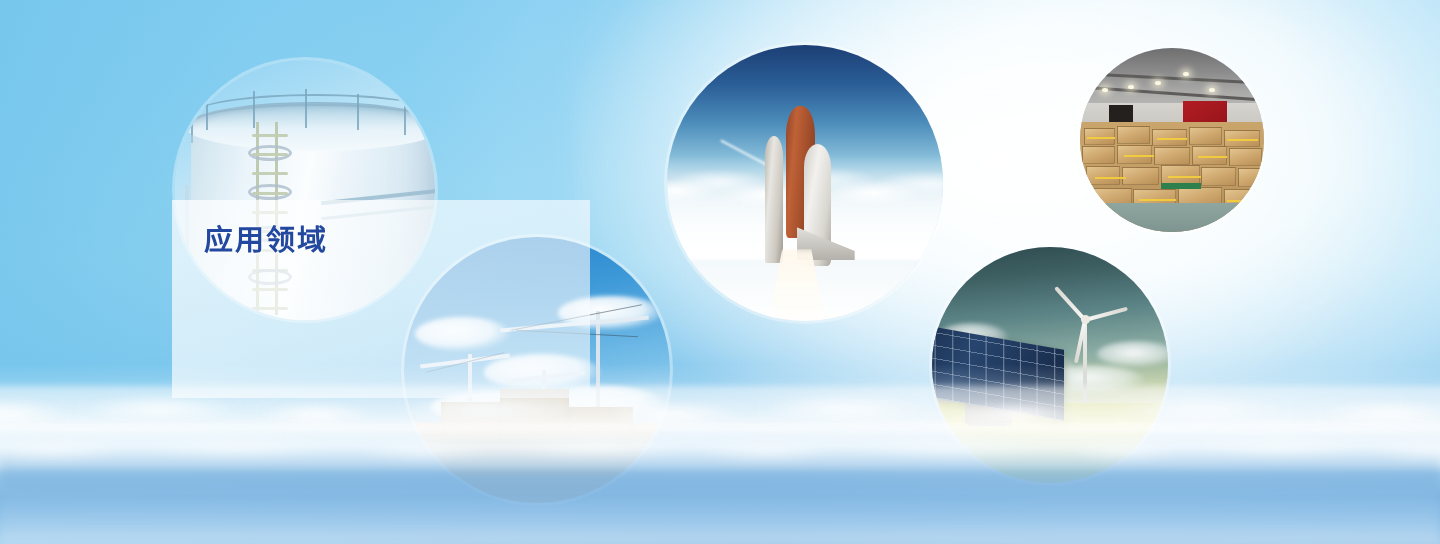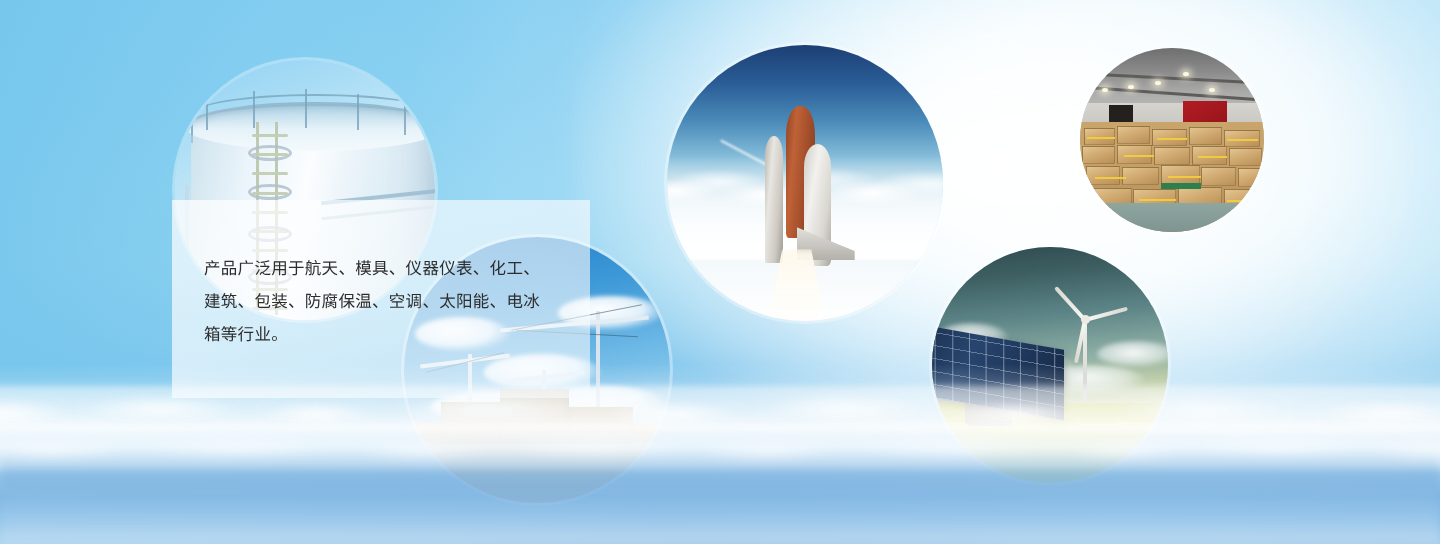--- a/index.html
+++ b/index.html
@@ -508,16 +508,16 @@
       </div>
     </div>
   </div>
 
   <div class="cloud-bank"></div>
   <div class="cloud-ridge r1"></div>
   <div class="cloud-ridge r2"></div>
   <div class="cloud-haze"></div>
 
   <div class="text-panel">
-    <div class="panel-body">产品广泛用于航天、模具、仪器仪表、化工、建筑、包装、防腐保温、空调、太阳能、电冰箱等行业。</div>
+    <div class="panel-title">应用领域</div>
   </div>
 
 </div>
 
 </body></html>

